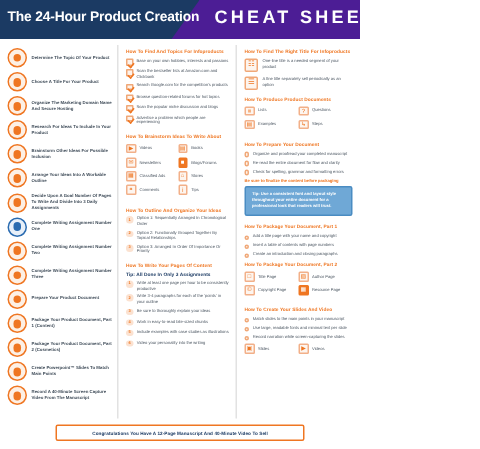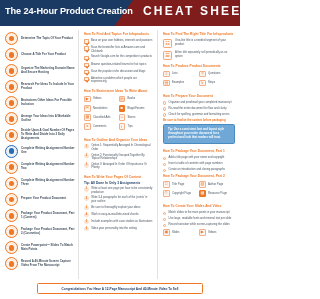--- a/index.html
+++ b/index.html
@@ -5,21 +5,21 @@
   * { box-sizing: border-box; margin: 0; padding: 0; }
   html, body {
     width: 240px; height: 299px;
     background: #ffffff;
     font-family: "Liberation Sans", sans-serif;
     overflow: hidden;
   }
   .page { position: relative; width: 240px; height: 299px; background: #fff; }
 
   
-  .header { position: relative; height: 26px; width: 264px; overflow: hidden; background: #7f1d1d; }
+  .header { position: relative; height: 26px; width: 264px; overflow: hidden; background: #4c1d95; }
   .header-navy {
     position: absolute; left: 0; top: 0; height: 26px; width: 133px;
     background: #1b3a63;
     clip-path: polygon(0 0, 100% 0, 86% 100%, 0 100%);
   }
   .header-title {
     position: absolute; left: 5px; top: 6px;
     color: #ffffff; font-size: 9.2px; font-weight: bold;
     letter-spacing: -0.1px; white-space: nowrap;
   }

